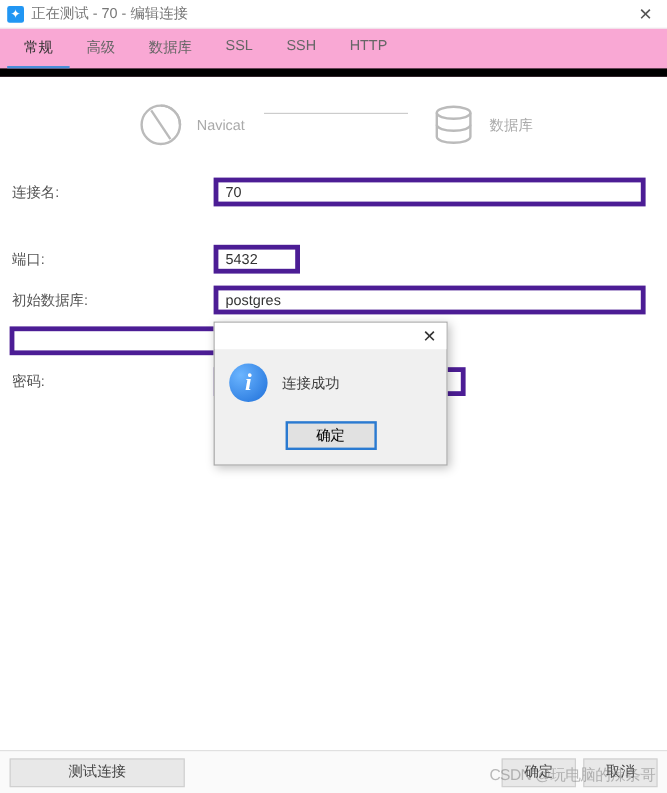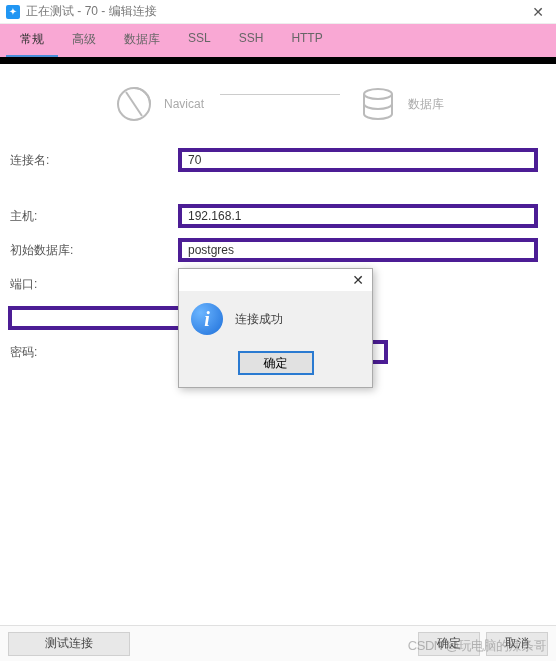--- a/index.html
+++ b/index.html
@@ -124,21 +124,21 @@
       bottom: 0; left: 0; right: 0;
       height: 36px;
       border-top: 1px solid #e0e0e0;
       display: flex;
       align-items: center;
       padding: 0 8px;
       background: #fafafa;
     }
     .footer-btn {
       height: 24px;
-      padding: 0 36px;
+      padding: 0 48px;
       background: #e8e8e8;
       border: 1px solid #d0d0d0;
       color: #444;
       font-size: 12px;
       cursor: pointer;
       font-family: inherit;
     }
     .footer-spacer { flex: 1; }
     .watermark {
       position: absolute;
@@ -261,33 +261,29 @@
     </div>
   </div>
 
   <div class="form-row">
     <div class="form-label">连接名:</div>
     <input class="form-input" value="70" style="">
   </div>
 
   <div class="form-spacer"></div>
 
-  <div class="form-row">
-    <div class="form-label">主机:</div>
-    <input class="form-input" value="192.168.1" style="">
+
+  <div class="form-row">
+    <div class="form-label">端口:</div>
+    <input class="form-input short" value="5432" style="">
   </div>
 
   <div class="form-row">
     <div class="form-label">初始数据库:</div>
     <input class="form-input" value="postgres" style="">
-  </div>
-
-  <div class="form-row">
-    <div class="form-label">端口:</div>
-    <input class="form-input short" value="5432" style="">
   </div>
 
   <div class="form-row">
     <input class="form-input" style="max-width: 210px;" value="">
   </div>
 
   <div class="form-row">
     <div class="form-label">密码:</div>
     <input type="password" class="form-input" style="max-width: 210px;" value="">
   </div>

